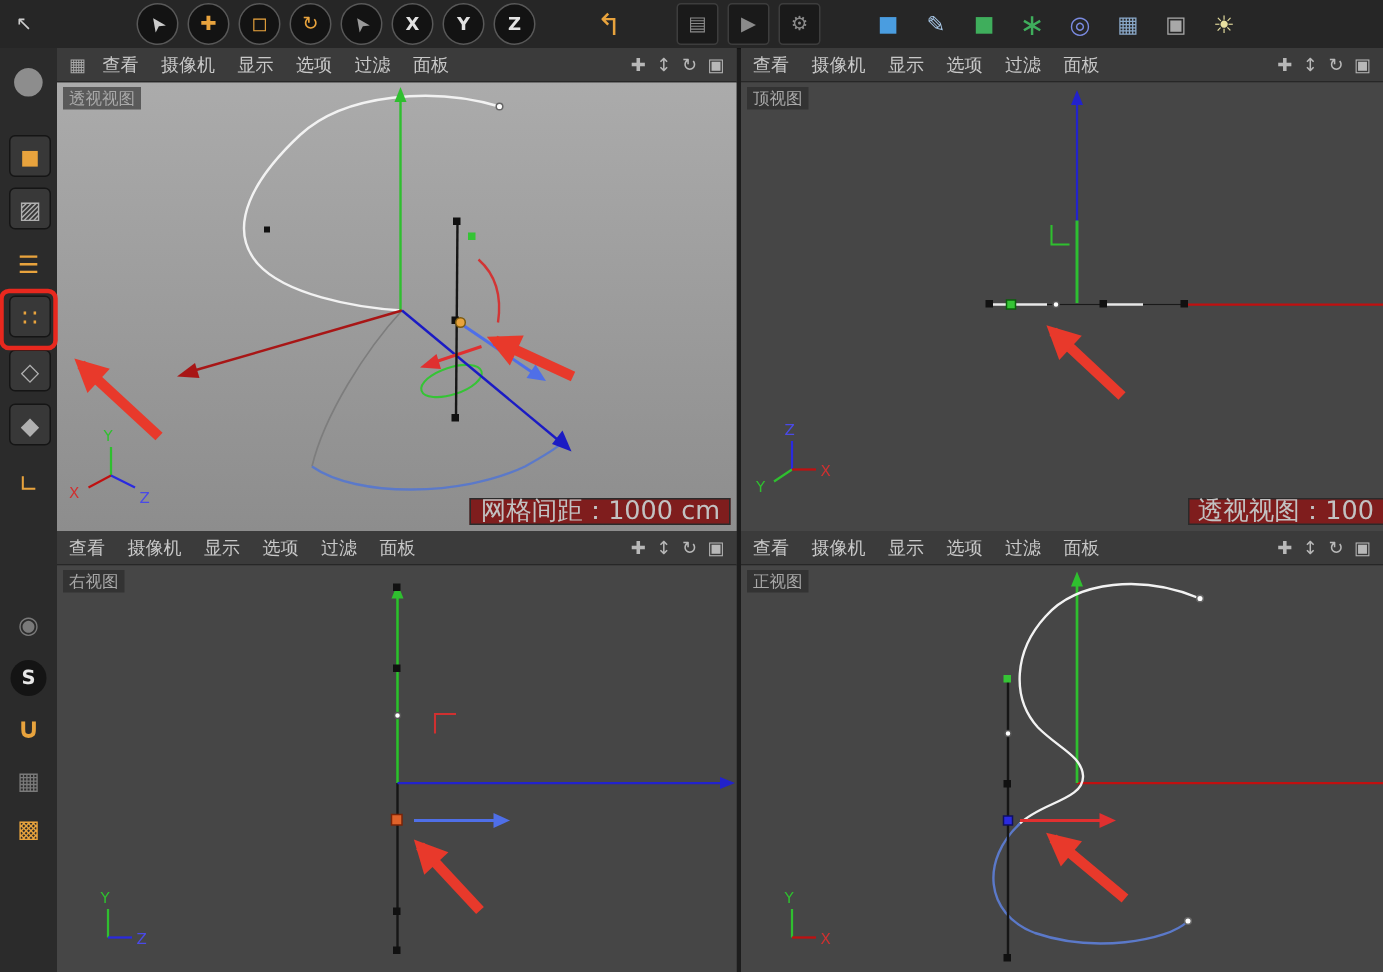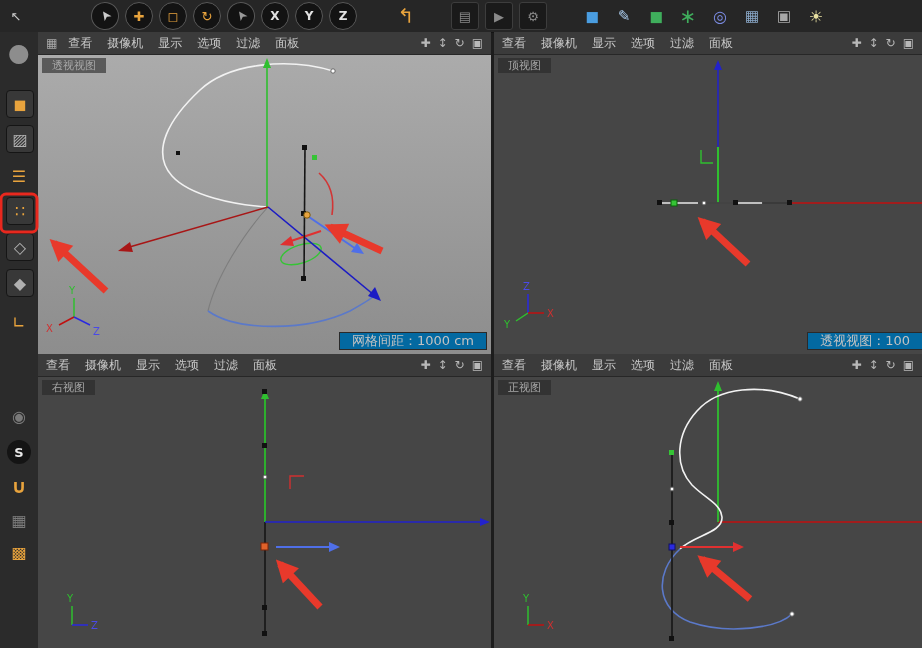--- a/index.html
+++ b/index.html
@@ -44,23 +44,23 @@
   .vp-menu{height:22px;background:#3b3b3b;border-bottom:1px solid #272727;display:flex;
            align-items:center;gap:15px;padding:0 8px;font-size:12px;color:#c8c8c8;white-space:nowrap}
   .mi{cursor:default}
   .menu-grid{font-size:12px;color:#a8a8a8;margin-right:-4px}
   .vp-controls{margin-left:auto;display:flex;gap:7px;color:#b8b8b8;font-size:12px}
   .vc{cursor:default}
   .vp-canvas{position:relative;width:100%;height:calc(100% - 23px);overflow:hidden;background:#464646}
   .vp-canvas.persp{background:#9c9c9c}
   .vp-canvas svg{position:absolute;left:0;top:0;display:block}
   .vp-label{position:absolute;left:4px;top:3px;font-size:11px;color:#a8a8a8;
-            background:rgba(40,40,40,.62);padding:0 10px;line-height:15px}
-  .grid-label{position:absolute;right:4px;bottom:4px;background:#0369a1;color:#c2c2c2;
-              font-size:13px;line-height:14px;padding:1px 12px;border:1px solid #2a2a2a}
+            background:rgba(40,40,40,.62);padding:0 4px;line-height:15px}
+  .grid-label{position:absolute;right:4px;bottom:4px;background:#7f1d1d;color:#c2c2c2;
+              font-size:17px;line-height:14px;padding:1px 6px;border:1px solid #2a2a2a}
   .grid-cut{right:0;border-right:none}
 
   
   .overlay{position:absolute;left:0;top:0;pointer-events:none;z-index:50}
 </style>
 </head>
 <body>
 
 <div id="app">
 

